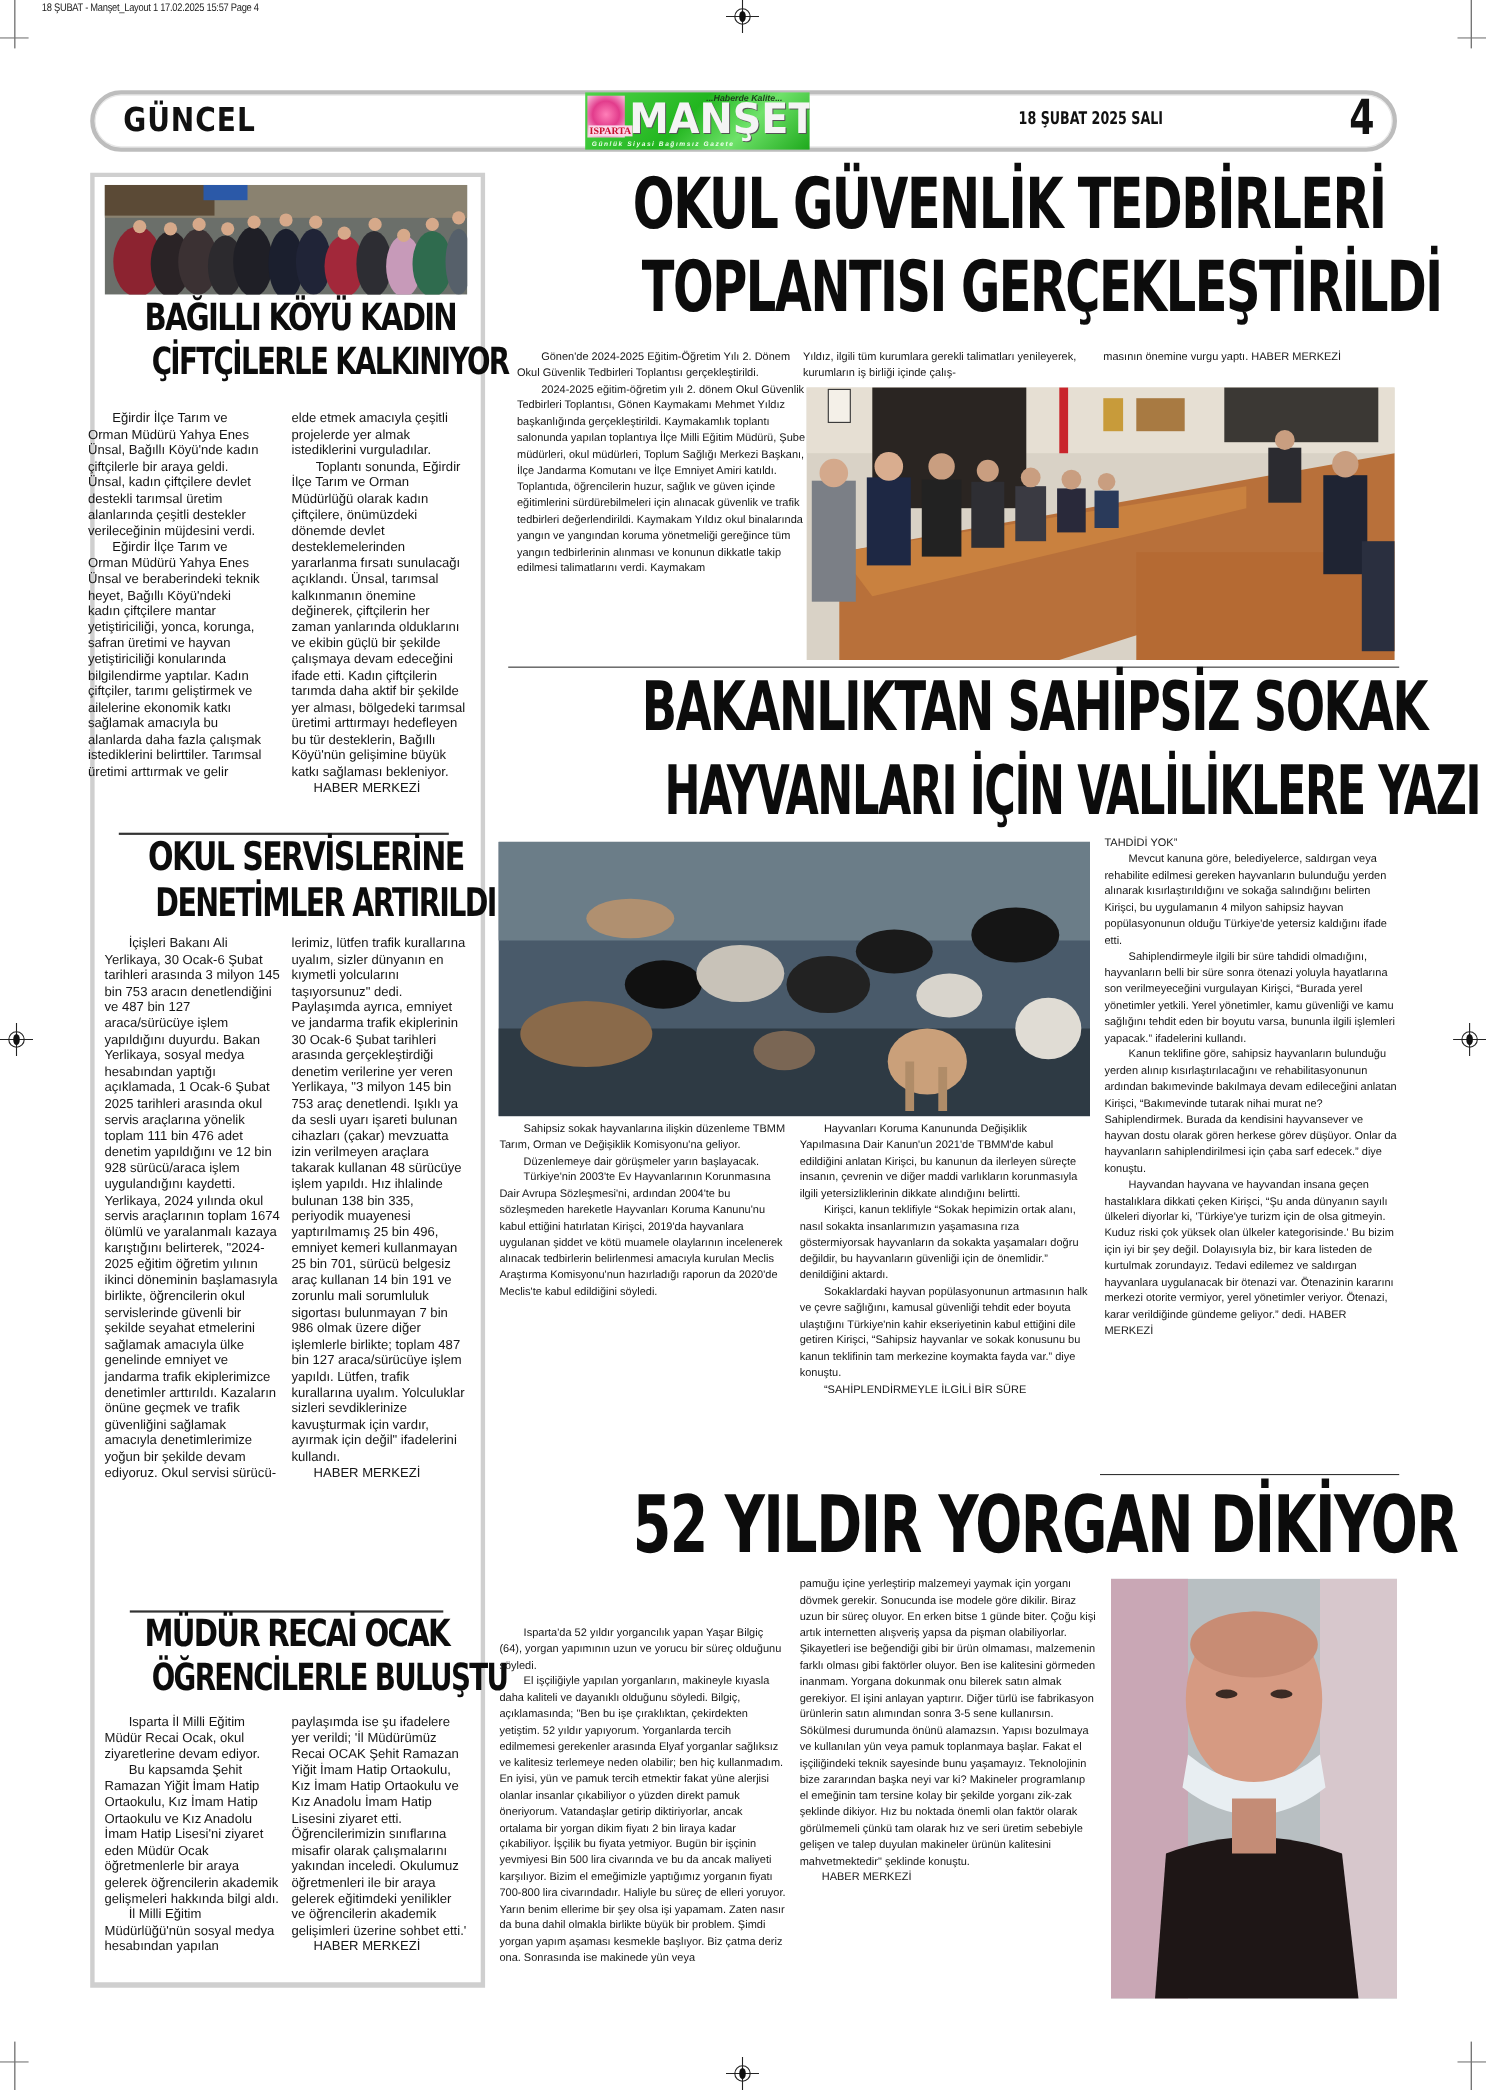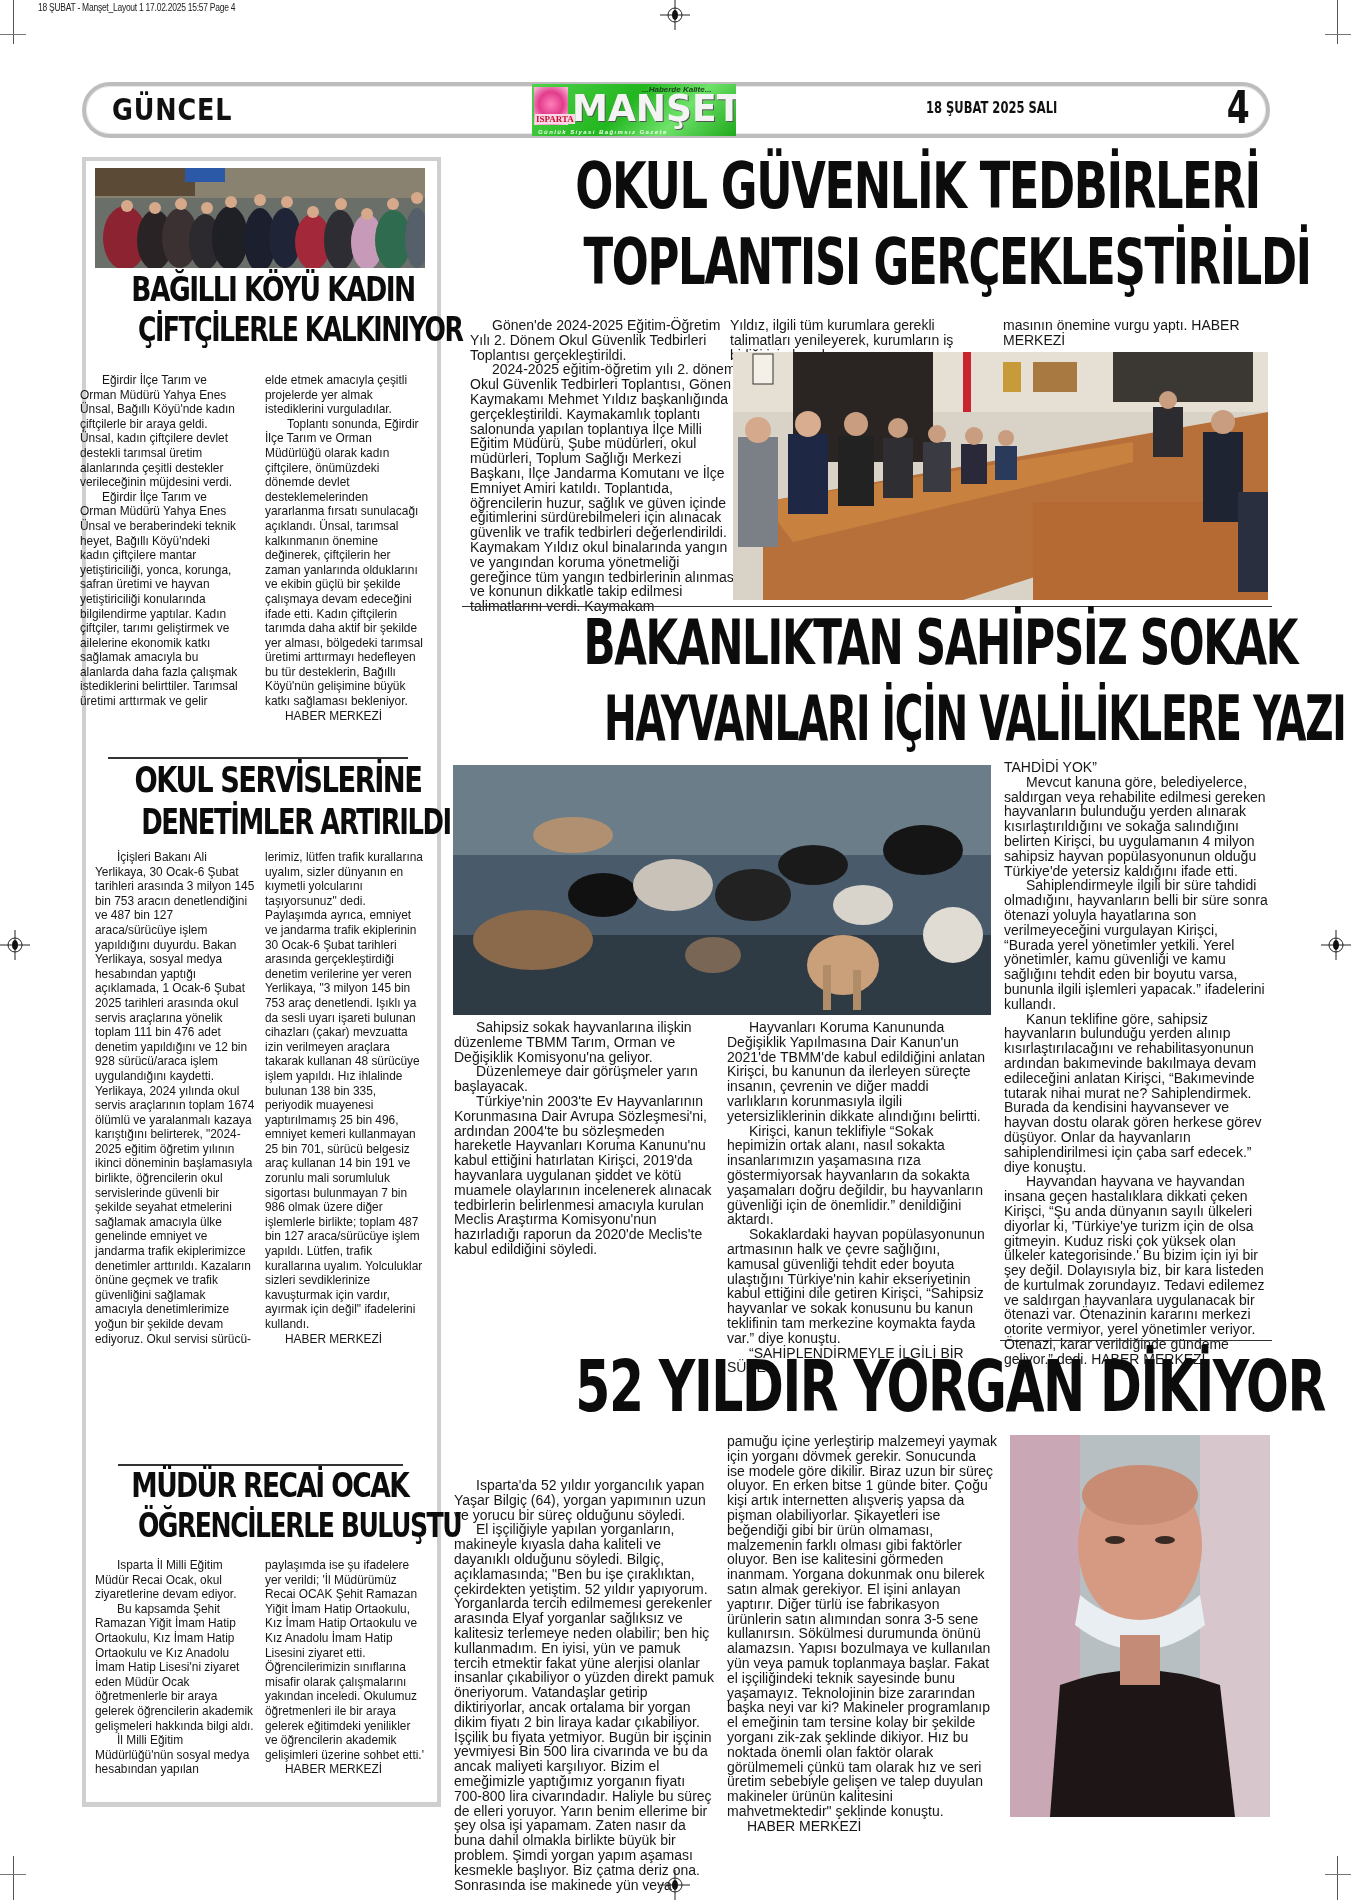--- a/index.html
+++ b/index.html
@@ -27,21 +27,21 @@
   
   .left-box { position: absolute; left: 82px; top: 157px; width: 359px; height: 1650px; border: 4px solid #cfcfcf; border-bottom-width: 5px; background: #fff; }
   .photo { position: absolute; overflow: hidden; }
   .headline { position: absolute; font-family: "DejaVu Sans", sans-serif; font-weight: bold; color: #0c0c0c; text-align: center; letter-spacing: -2px; line-height: 1; white-space: nowrap; }
   .col { position: absolute; font-family: "Liberation Sans", sans-serif; font-size: 11.9px; line-height: 14.6px; color: #161616; }
   .col p { text-indent: 22px; }
   .col p.noind { text-indent: 0; }
   .col .byline { text-indent: 20px; }
   .rule { position: absolute; height: 2px; background: #333; }
 
-  .wide { font-size: 14px; line-height: 14.8px; }
+  .wide { font-size: 10px; line-height: 14.8px; }
 
   .photo svg { width: 100%; height: 100%; display: block; }
 </style>
 </head>
 <body>
 
 <div class="slug">18 ŞUBAT - Manşet_Layout 1  17.02.2025  15:57  Page 4</div>
 <div class="crop-v" style="left:13px;top:0;"></div>
 <div class="crop-v" style="left:1337px;top:0;"></div>
 <div class="crop-h" style="left:0;top:34px;"></div>

